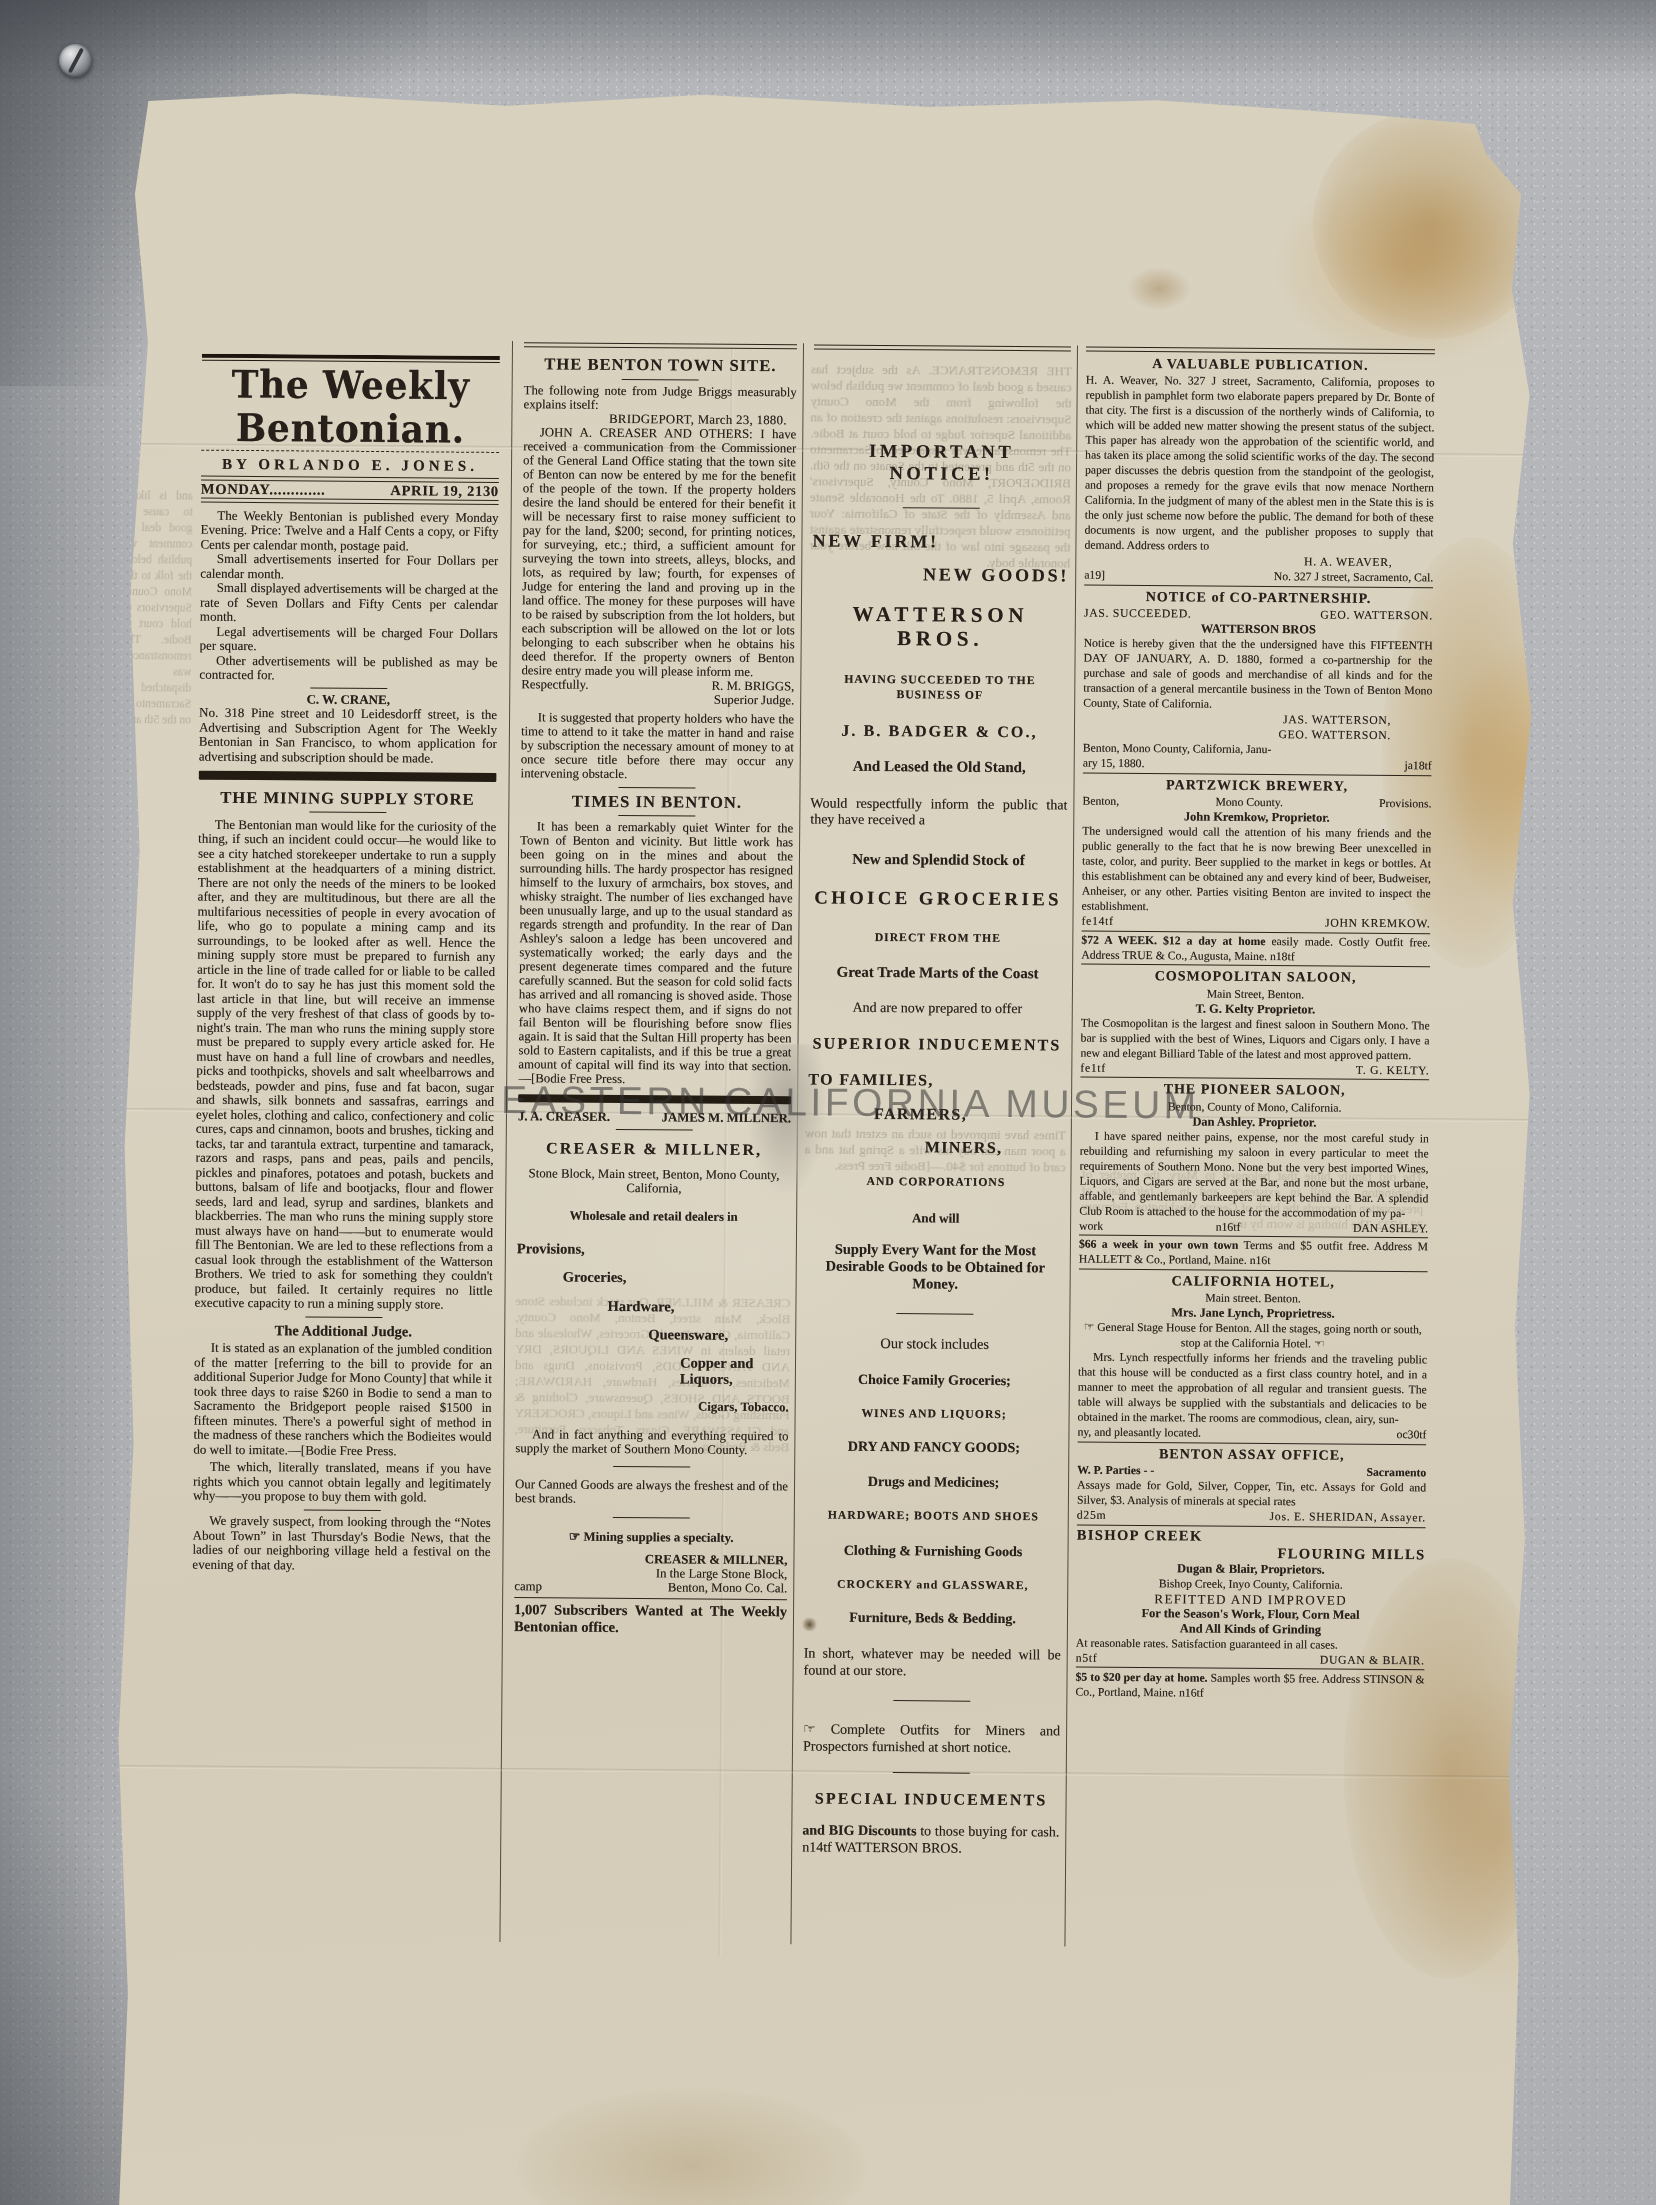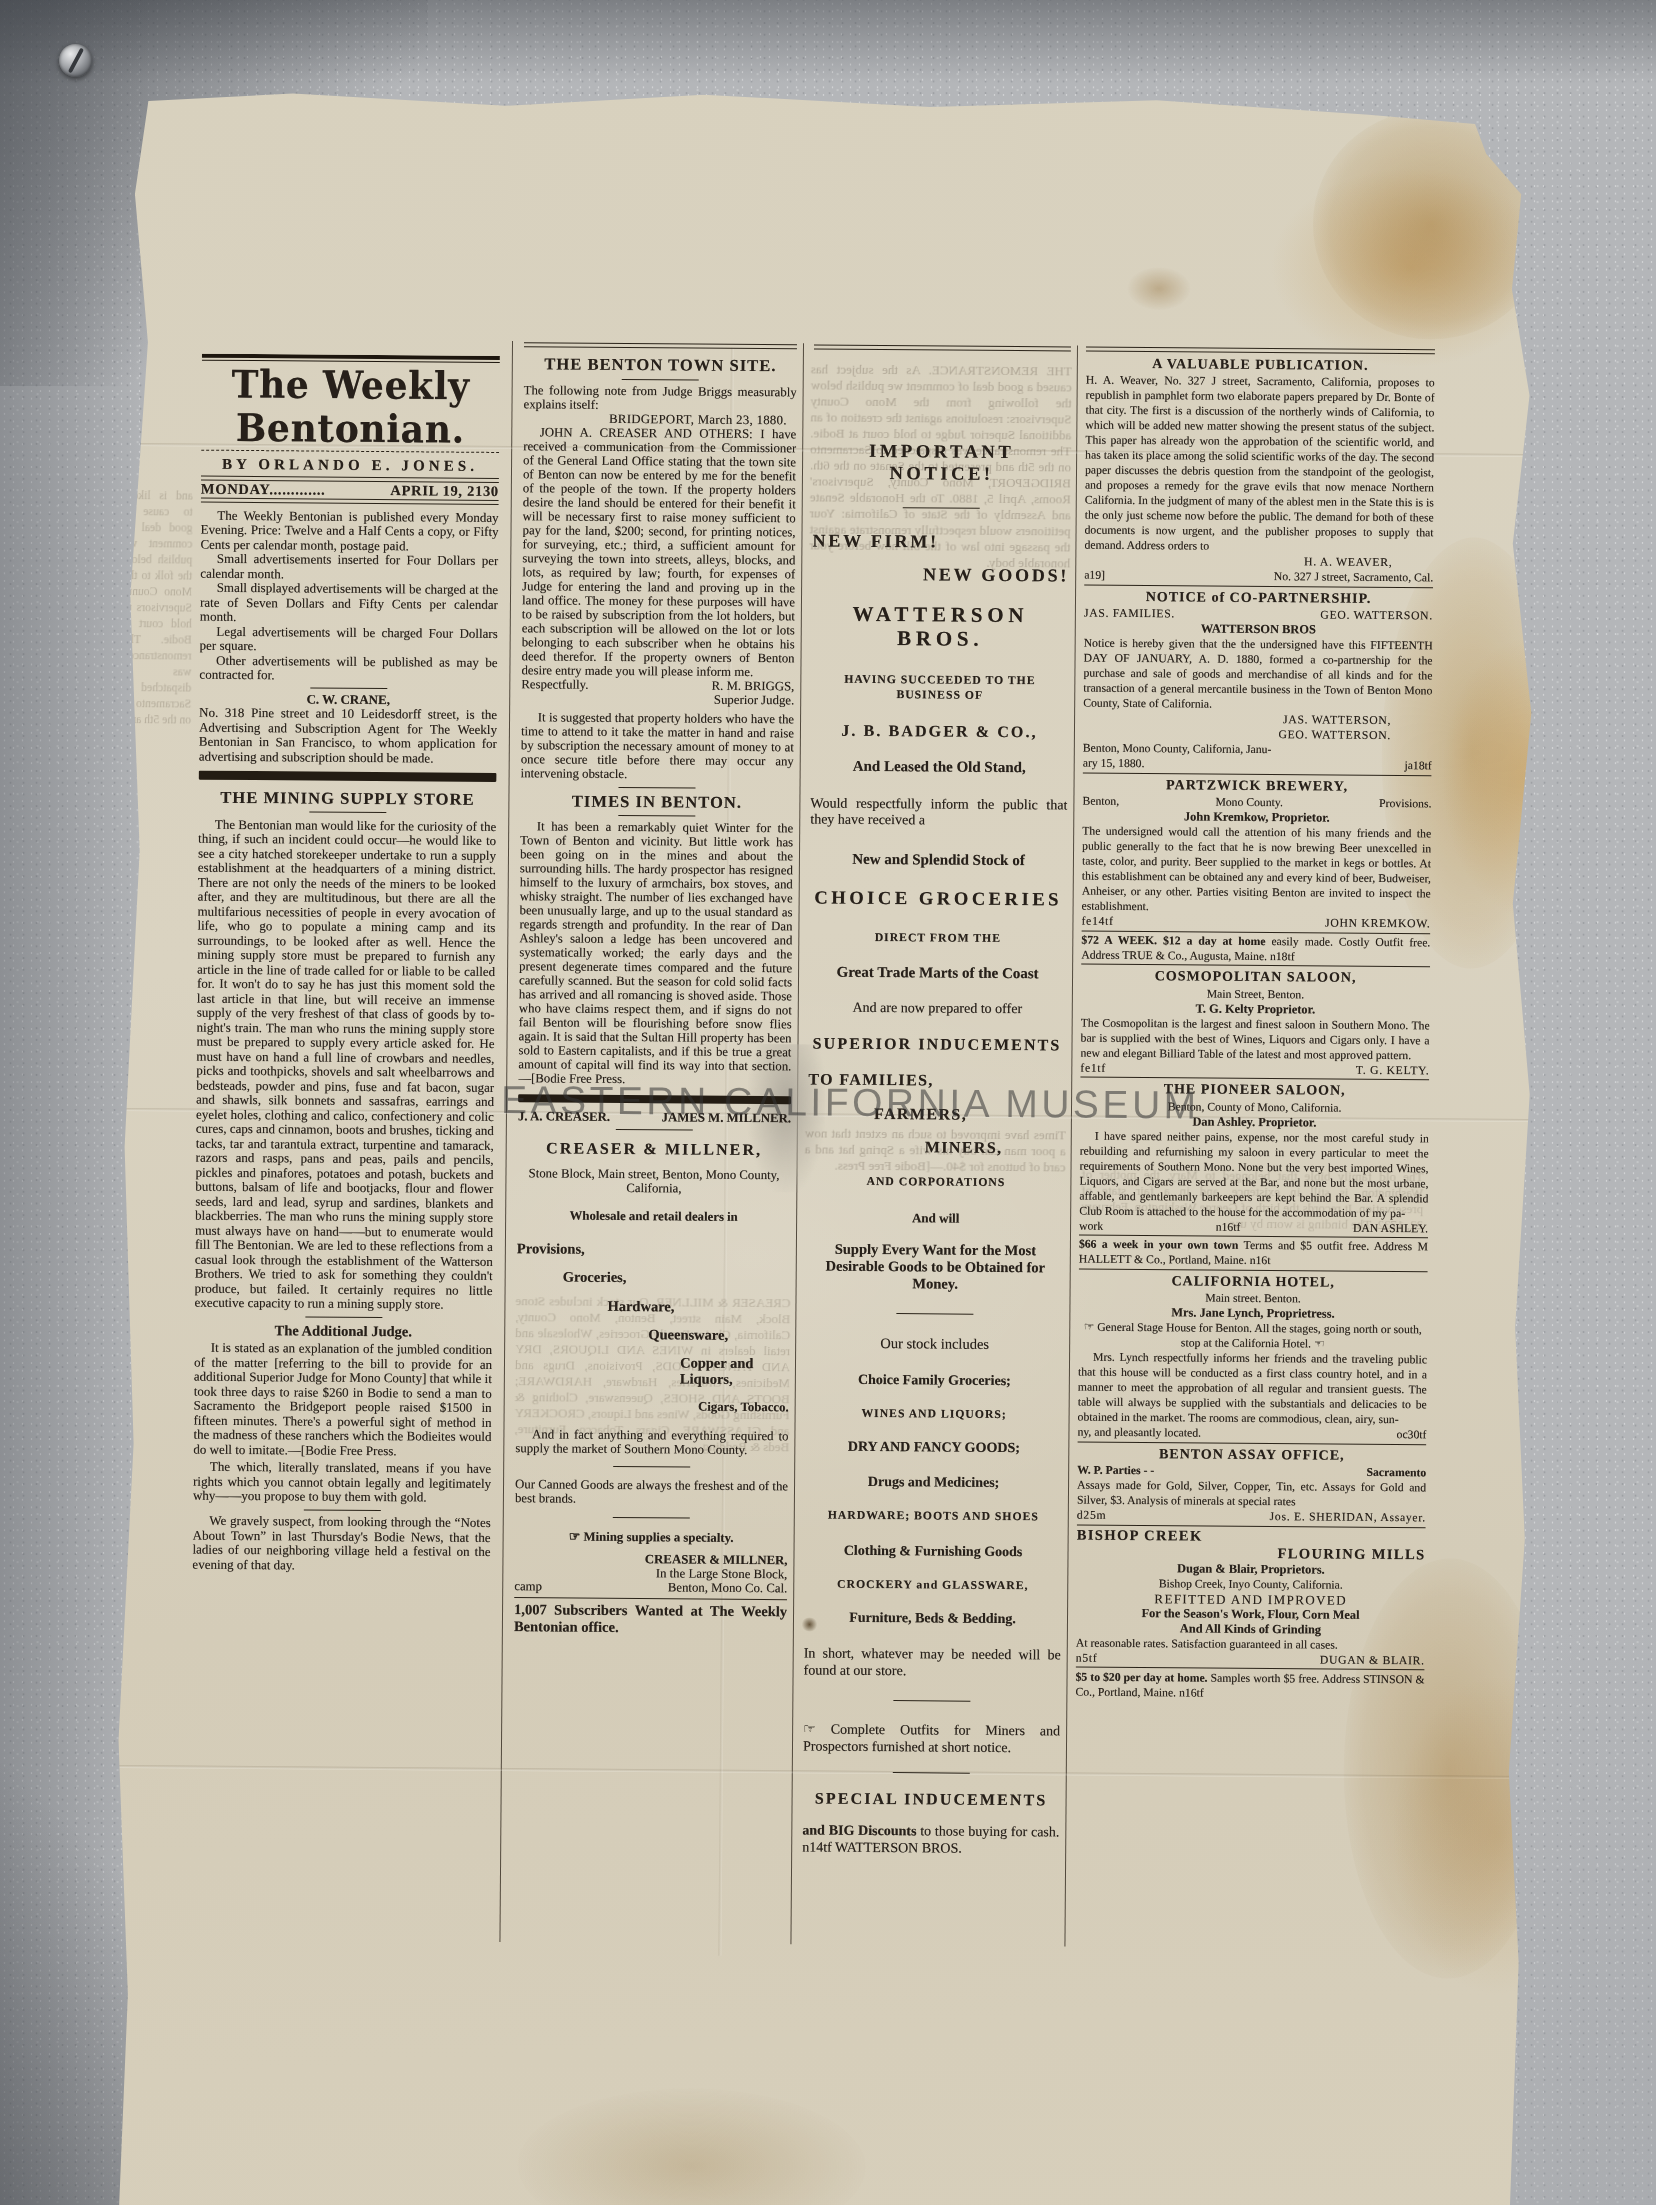--- a/index.html
+++ b/index.html
@@ -257,21 +257,21 @@
         <div class="blk hl-sm">A VALUABLE PUBLICATION.</div>
         <div class="blk body4ni">H. A. Weaver, No. 327 J street, Sacramento, California, proposes to republish in pamphlet form two elaborate papers prepared by Dr. Bonte of that city.  The first is a discussion of the northerly winds of California, to which will be added new matter showing the present status of the subject.  This paper has already won the approbation of the scientific world, and has taken its place among the solid scientific works of the day.  The second paper discusses the debris question from the standpoint of the geologist, and proposes a remedy for the grave evils that now menace Northern California.  In the judgment of many of the ablest men in the State this is is the only just scheme now before the public.  The demand for both of these documents is now urgent, and the publisher proposes to supply that demand.  Address orders to</div>
         <div class="blk rt-sc4">H. A. WEAVER,</div>
         <div class="blk spread4">
           <span>a19]</span>
           <span>No. 327 J street, Sacramento, Cal.</span>
         </div>
         <div class="blk rule" style="margin-top: 1.4px; margin-bottom: 1.4px;"></div>
         <div class="blk hl-sm">NOTICE of CO-PARTNERSHIP.</div>
         <div class="blk spread4sc">
-          <span>JAS. FAMILIES.</span>
+          <span>JAS. SUCCEEDED.</span>
           <span>GEO. WATTERSON.</span>
         </div>
         <div class="blk ctrb4">WATTERSON BROS</div>
         <div class="blk body4ni">Notice is hereby given that the the undersigned have this FIFTEENTH DAY OF JANUARY, A. D. 1880, formed a co-partnership for the purchase and sale of goods and merchandise of all kinds and for the transaction of a general mercantile business in the Town of Benton Mono County, State of California.</div>
         <div class="blk rt-sc4">JAS. WATTERSON,</div>
         <div class="blk rt-sc4">GEO. WATTERSON.</div>
         <div class="blk body4ni">Benton, Mono County, California, Janu-</div>
         <div class="blk spread4">
           <span>   ary 15, 1880.</span>
           <span>ja18tf</span>

